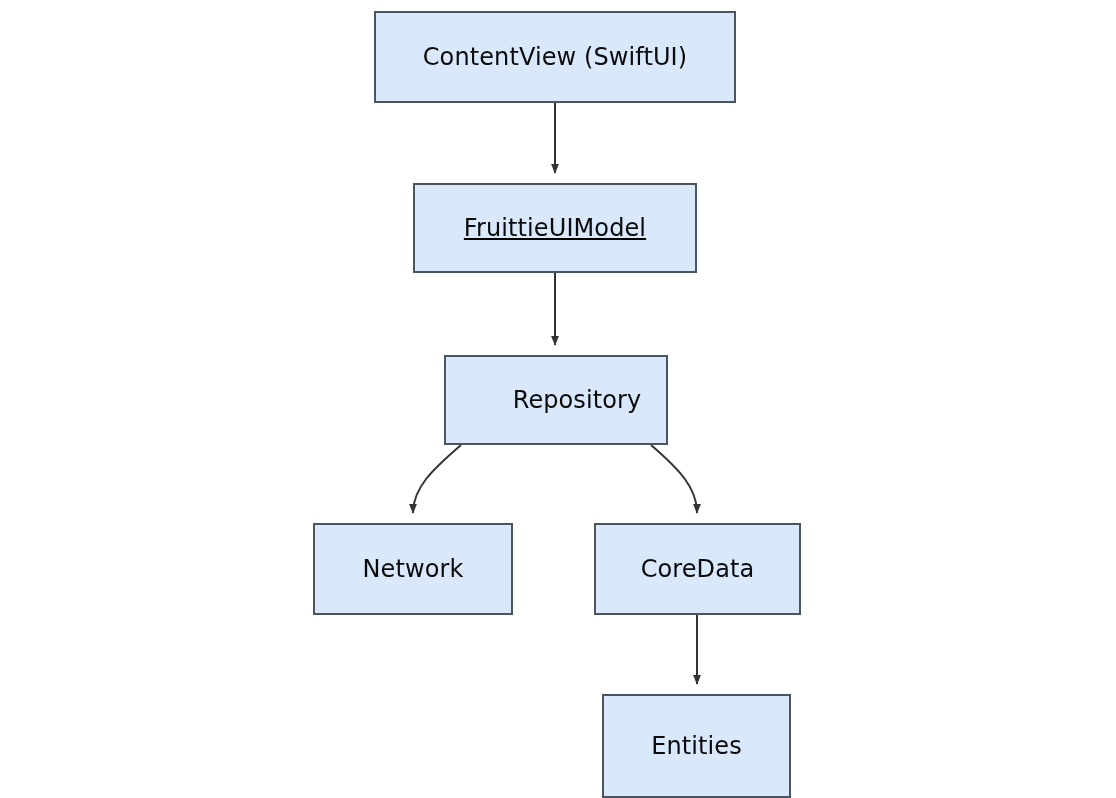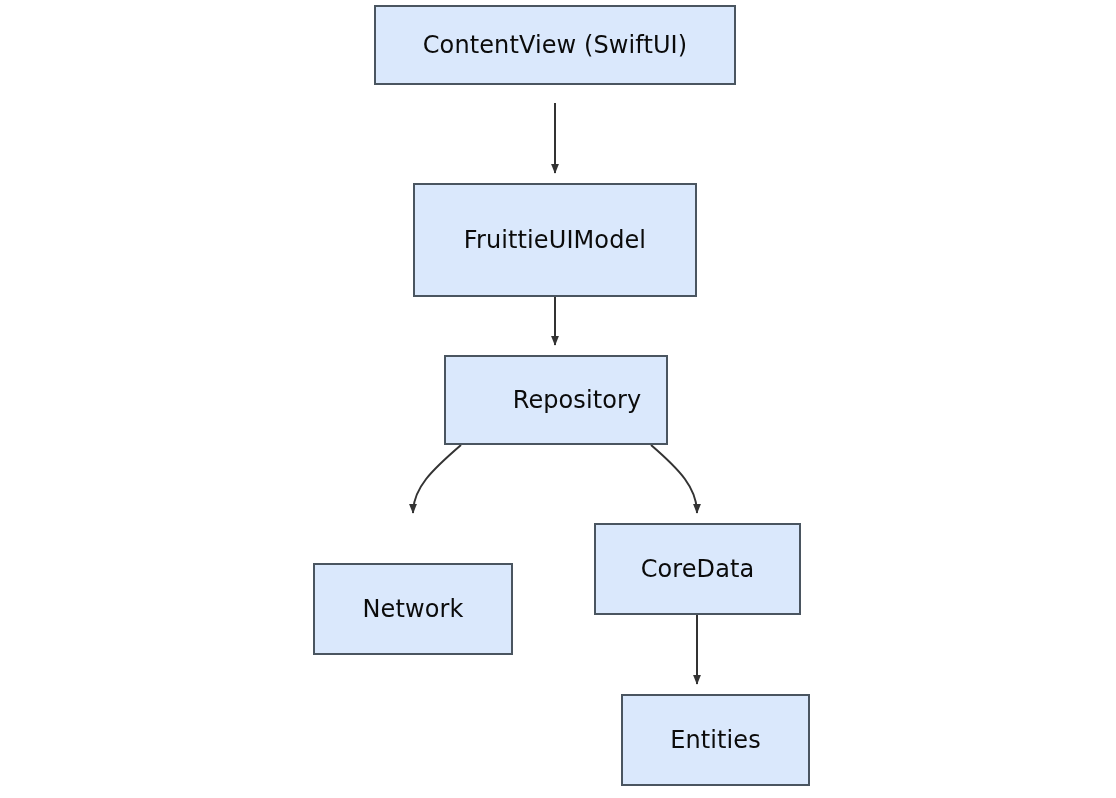--- a/index.html
+++ b/index.html
@@ -40,26 +40,26 @@
   .node-label {
     font-family: "DejaVu Sans", "Liberation Sans", sans-serif;
     font-size: 24px;
     font-weight: 400;
     color: #0b0b0b;
     line-height: 1.1;
     white-space: nowrap;
     letter-spacing: 0.1px;
   }
   
-  #node-contentview { left: 374px; top: 5px;  width: 362px; height: 80px; }
-  #node-uimodel     { left: 413px; top: 183px; width: 284px; height: 114px; }
+  #node-contentview { left: 374px; top: 11px;  width: 362px; height: 92px; }
+  #node-uimodel     { left: 413px; top: 183px; width: 284px; height: 90px; text-decoration: underline; }
   #node-repository  { left: 444px; top: 355px; width: 224px; height: 90px; padding-left: 42px; }
-  #node-network     { left: 313px; top: 523px; width: 200px; height: 92px; margin-top: 40px; }
+  #node-network     { left: 313px; top: 523px; width: 200px; height: 92px; }
   #node-coredata    { left: 594px; top: 523px; width: 207px; height: 92px; align-items: center; }
-  #node-entities    { left: 621px; top: 694px; width: 189px; height: 92px; }
+  #node-entities    { left: 602px; top: 694px; width: 189px; height: 104px; }
 </style>
 </head>
 <body>
 
 <div id="diagram-canvas">
 
   <svg id="edge-layer" viewBox="0 0 1116 798" width="1116" height="798" xmlns="http://www.w3.org/2000/svg">
     <defs>
       <marker id="arrowhead" markerWidth="10" markerHeight="8" refX="9.2" refY="4" orient="auto" markerUnits="userSpaceOnUse">
         <path d="M 0 0 L 10 4 L 0 8 z" fill="#333333"></path>

